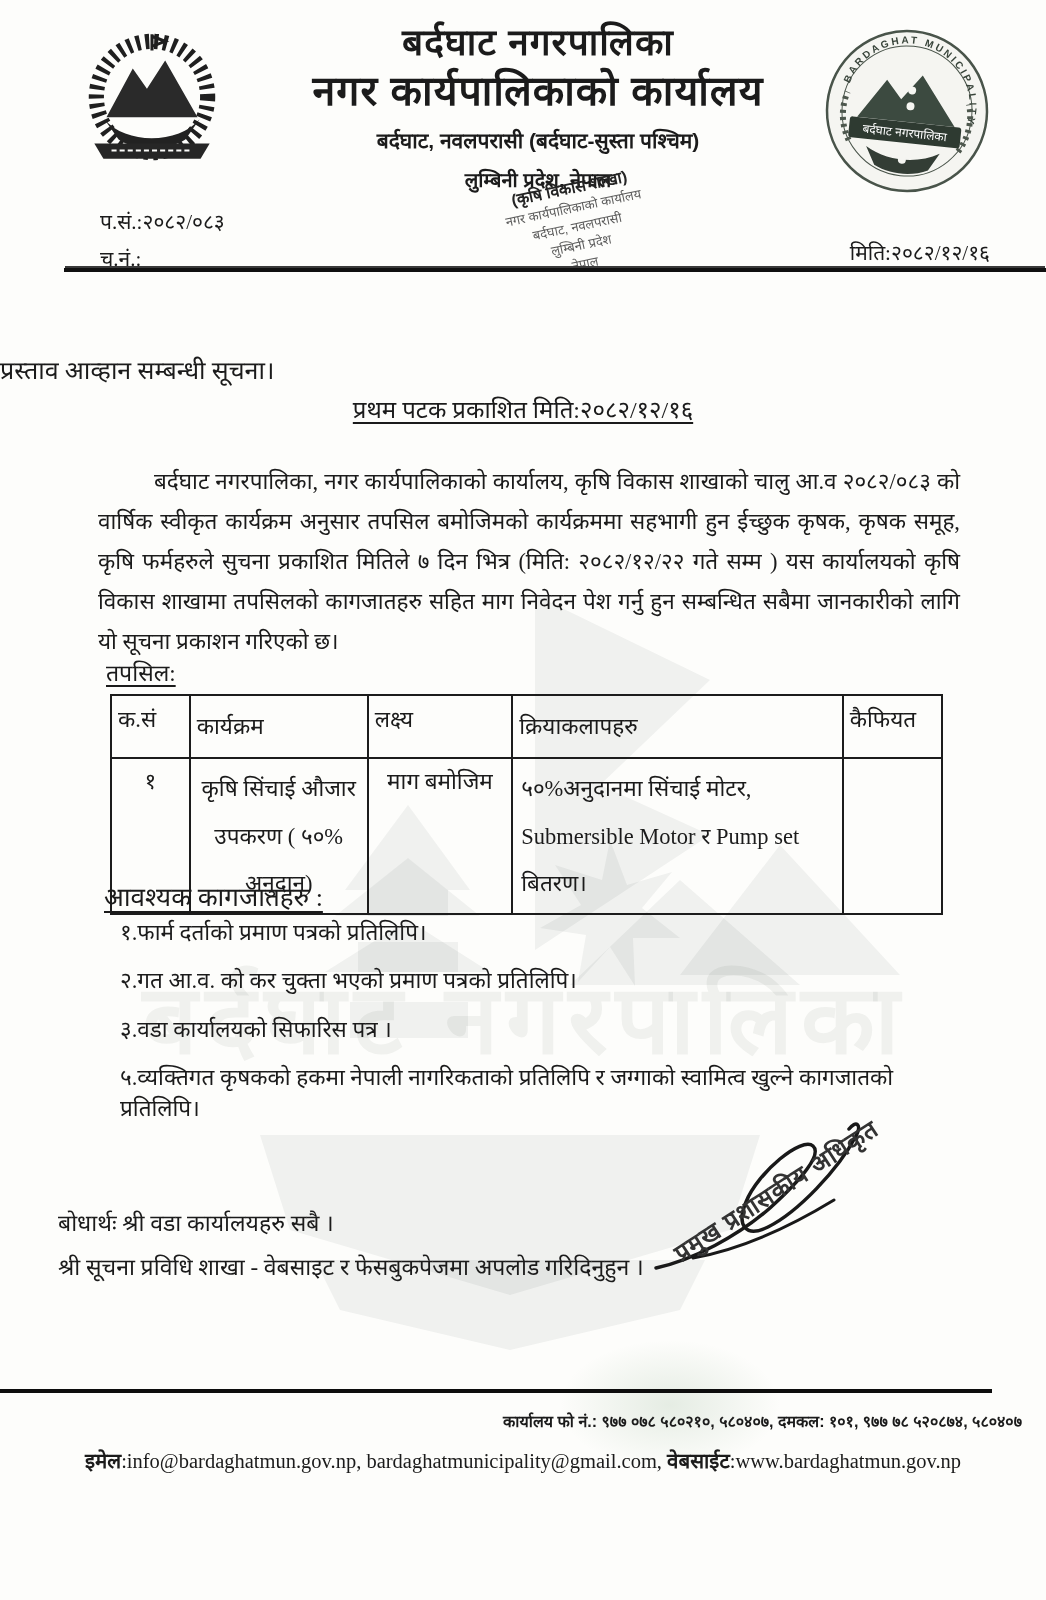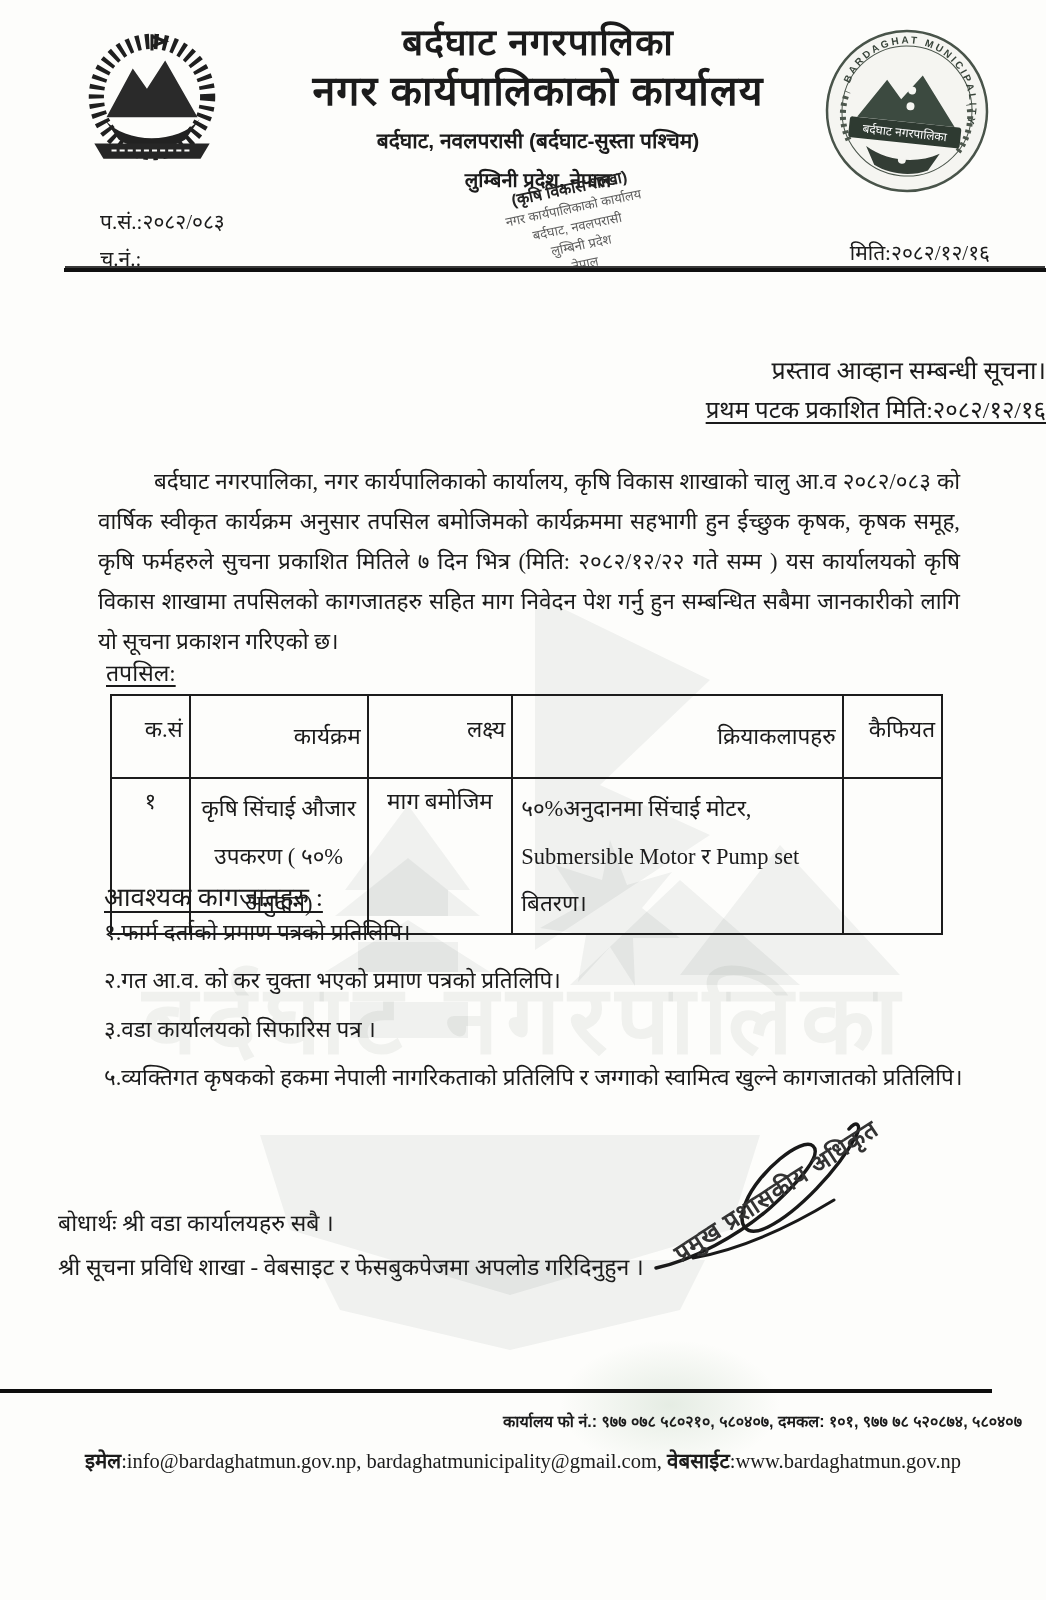--- a/index.html
+++ b/index.html
@@ -24,43 +24,43 @@
     transform:rotate(-12deg); font-family:"Liberation Sans", sans-serif; line-height:1.45;}
   .hdr-stamp .s1{font-size:16px; font-weight:bold; color:#242424;}
   .hdr-stamp .s2{font-size:13px; color:#3f3f3f; opacity:.85;}
 
   .refs{position:absolute; left:100px; top:204px; font-size:21px; line-height:1.75;}
   .doc-date{position:absolute; right:56px; top:238px; font-size:21px;}
   .rule-top{position:absolute; left:64px; right:0; top:268px; height:4px; background:#101010;
     box-shadow:0 -3px 0 -1px #3a3a3a;}
 
   
-  .notice-title{position:absolute; left:0; right:0; top:352px; text-align:right; font-size:25px;padding-left:24px;}
-  .notice-subtitle{position:absolute; left:0; right:0; top:392px; text-align:right; font-size:24px;
+  .notice-title{position:absolute; left:0; right:0; top:352px; text-align:left; font-size:25px;}
+  .notice-subtitle{position:absolute; left:0; right:0; top:392px; text-align:center; font-size:24px;
     text-decoration:underline; text-underline-offset:4px;}
   .body-par{position:absolute; left:98px; top:462px; width:862px; font-size:22.5px;
     line-height:40px; text-align:justify; text-indent:56px;}
   .tapsil{position:absolute; left:106px; top:656px; font-size:23px; text-decoration:underline; text-underline-offset:4px;}
 
   
   table.notice-table{position:absolute; left:110px; top:694px; width:833px;
     border-collapse:collapse; font-size:22.5px;}
   table.notice-table td, table.notice-table th{
     border:2px solid #1c1c1c; padding:6px 8px; font-weight:normal; vertical-align:top;}
-  table.notice-table th{text-align:right; padding:17px 6px;}
+  table.notice-table th{text-align:left; padding:7px 6px;}
   .col-sn{width:66px; text-align:center;}
   .col-prog{width:178px; text-align:center; line-height:2.1;}
   .col-target{width:138px; text-align:center;border-radius:25px;}
   .col-act{width:350px; text-align:left; line-height:2.1;}
   .col-rem{width:85px;border-radius:22px;}
 
   
   .docs-head{position:absolute; left:104px; top:878px; font-size:26px; text-decoration:underline; text-underline-offset:5px;}
   .docs-list{position:absolute; left:104px; top:918px; width:860px; font-size:22.5px;}
-  .docs-list .doc-item{margin-bottom:18px; line-height:1.35;}
+  .docs-list .doc-item{margin-bottom:18px; line-height:1.35;margin-left:16px;}
 
   
   .bodh1{position:absolute; left:58px; top:1206px; font-size:23px;}
   .bodh2{position:absolute; left:58px; top:1250px; font-size:23px;}
   .signature{position:absolute; left:638px; top:1108px; width:270px; height:195px;}
   .sig-title{position:absolute; left:676px; top:1238px; width:280px; font-size:24px; color:#333;
     font-weight:600; transform:rotate(-33deg); transform-origin:left center;
     font-family:"Liberation Sans", sans-serif; letter-spacing:1px;}
 
   

